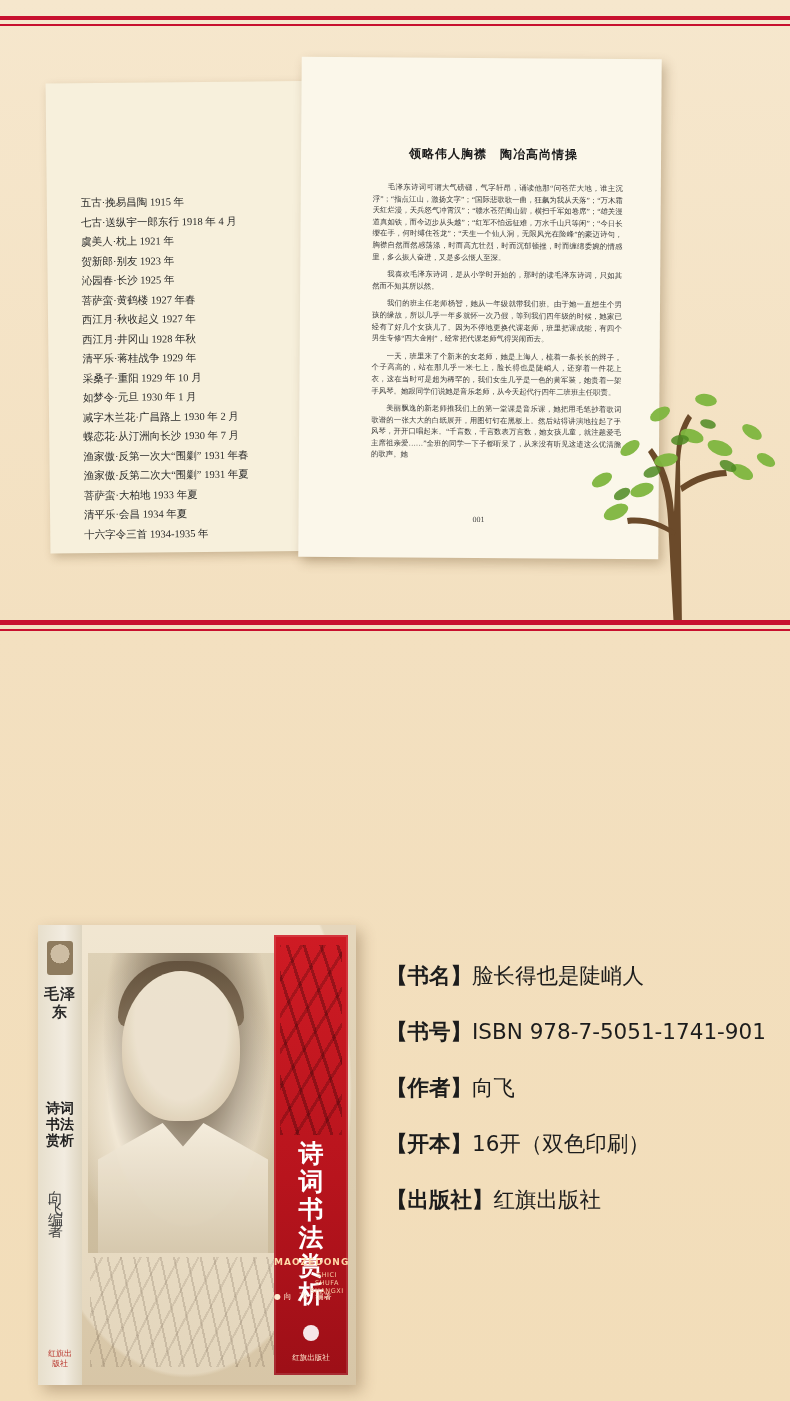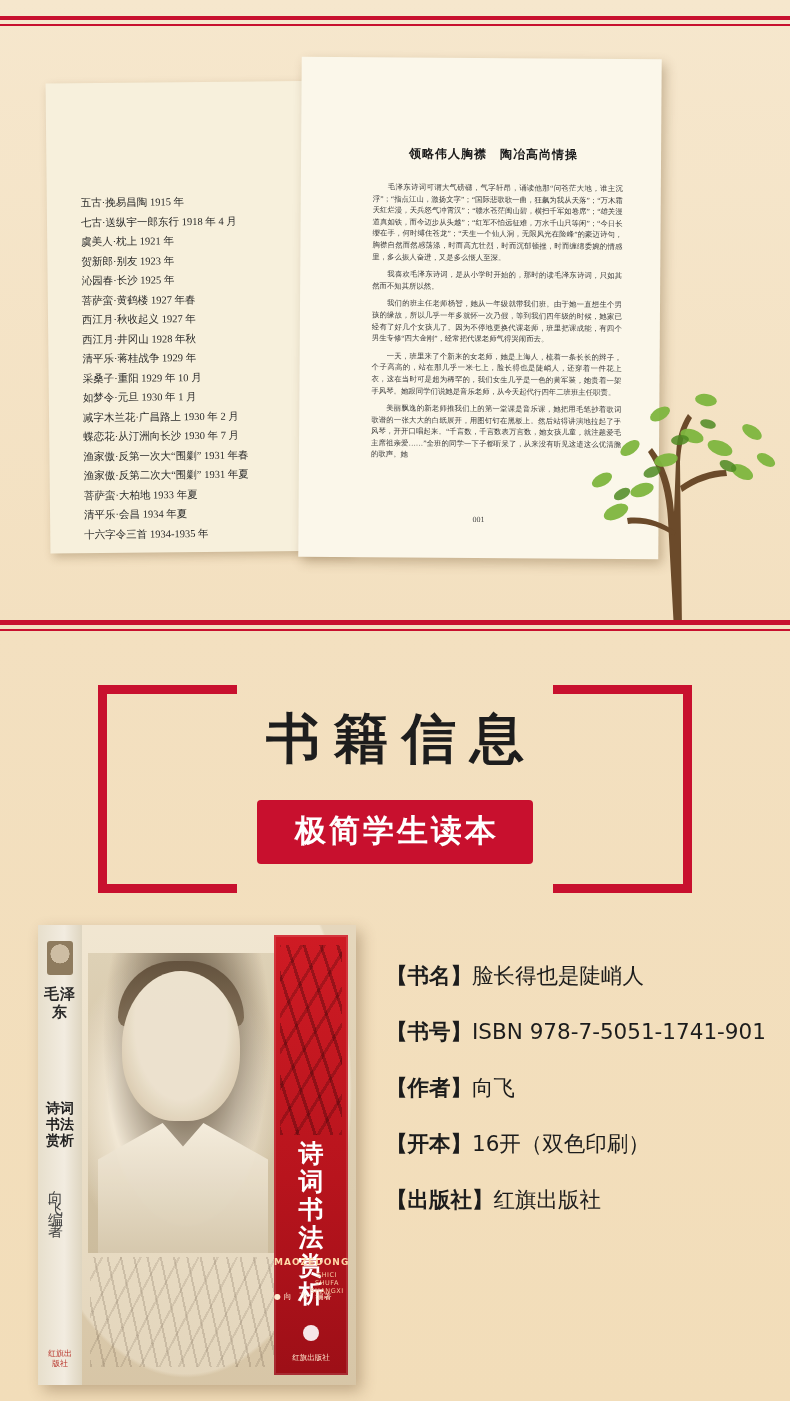--- a/index.html
+++ b/index.html
@@ -490,26 +490,20 @@
         <ellipse cx="172" cy="126" rx="9" ry="5" transform="rotate(26 172 126)"></ellipse>
         <ellipse cx="66" cy="154" rx="9" ry="5" transform="rotate(-30 66 154)"></ellipse>
         <ellipse cx="152" cy="84" rx="8" ry="4.5" transform="rotate(14 152 84)"></ellipse>
       </g>
     </svg>
   </div>
 
   <div class="band band-1"></div>
   <div class="band band-2"></div>
 
-  <div class="title-zone">
-    <div class="bracket bracket-left"></div>
-    <div class="bracket bracket-right"></div>
-    <div class="main-title">书籍信息</div>
-    <div class="sub-badge">极简学生读本</div>
-  </div>
 
   <div class="info-zone">
 
     <div class="book">
       <div class="book-spine">
         <div class="sp-photo"></div>
         <div class="sp-title">毛泽东</div>
         <div class="sp-sub">诗词书法赏析</div>
         <div class="sp-author">向 飞 编著</div>
         <div class="sp-pub">红旗出版社</div>

